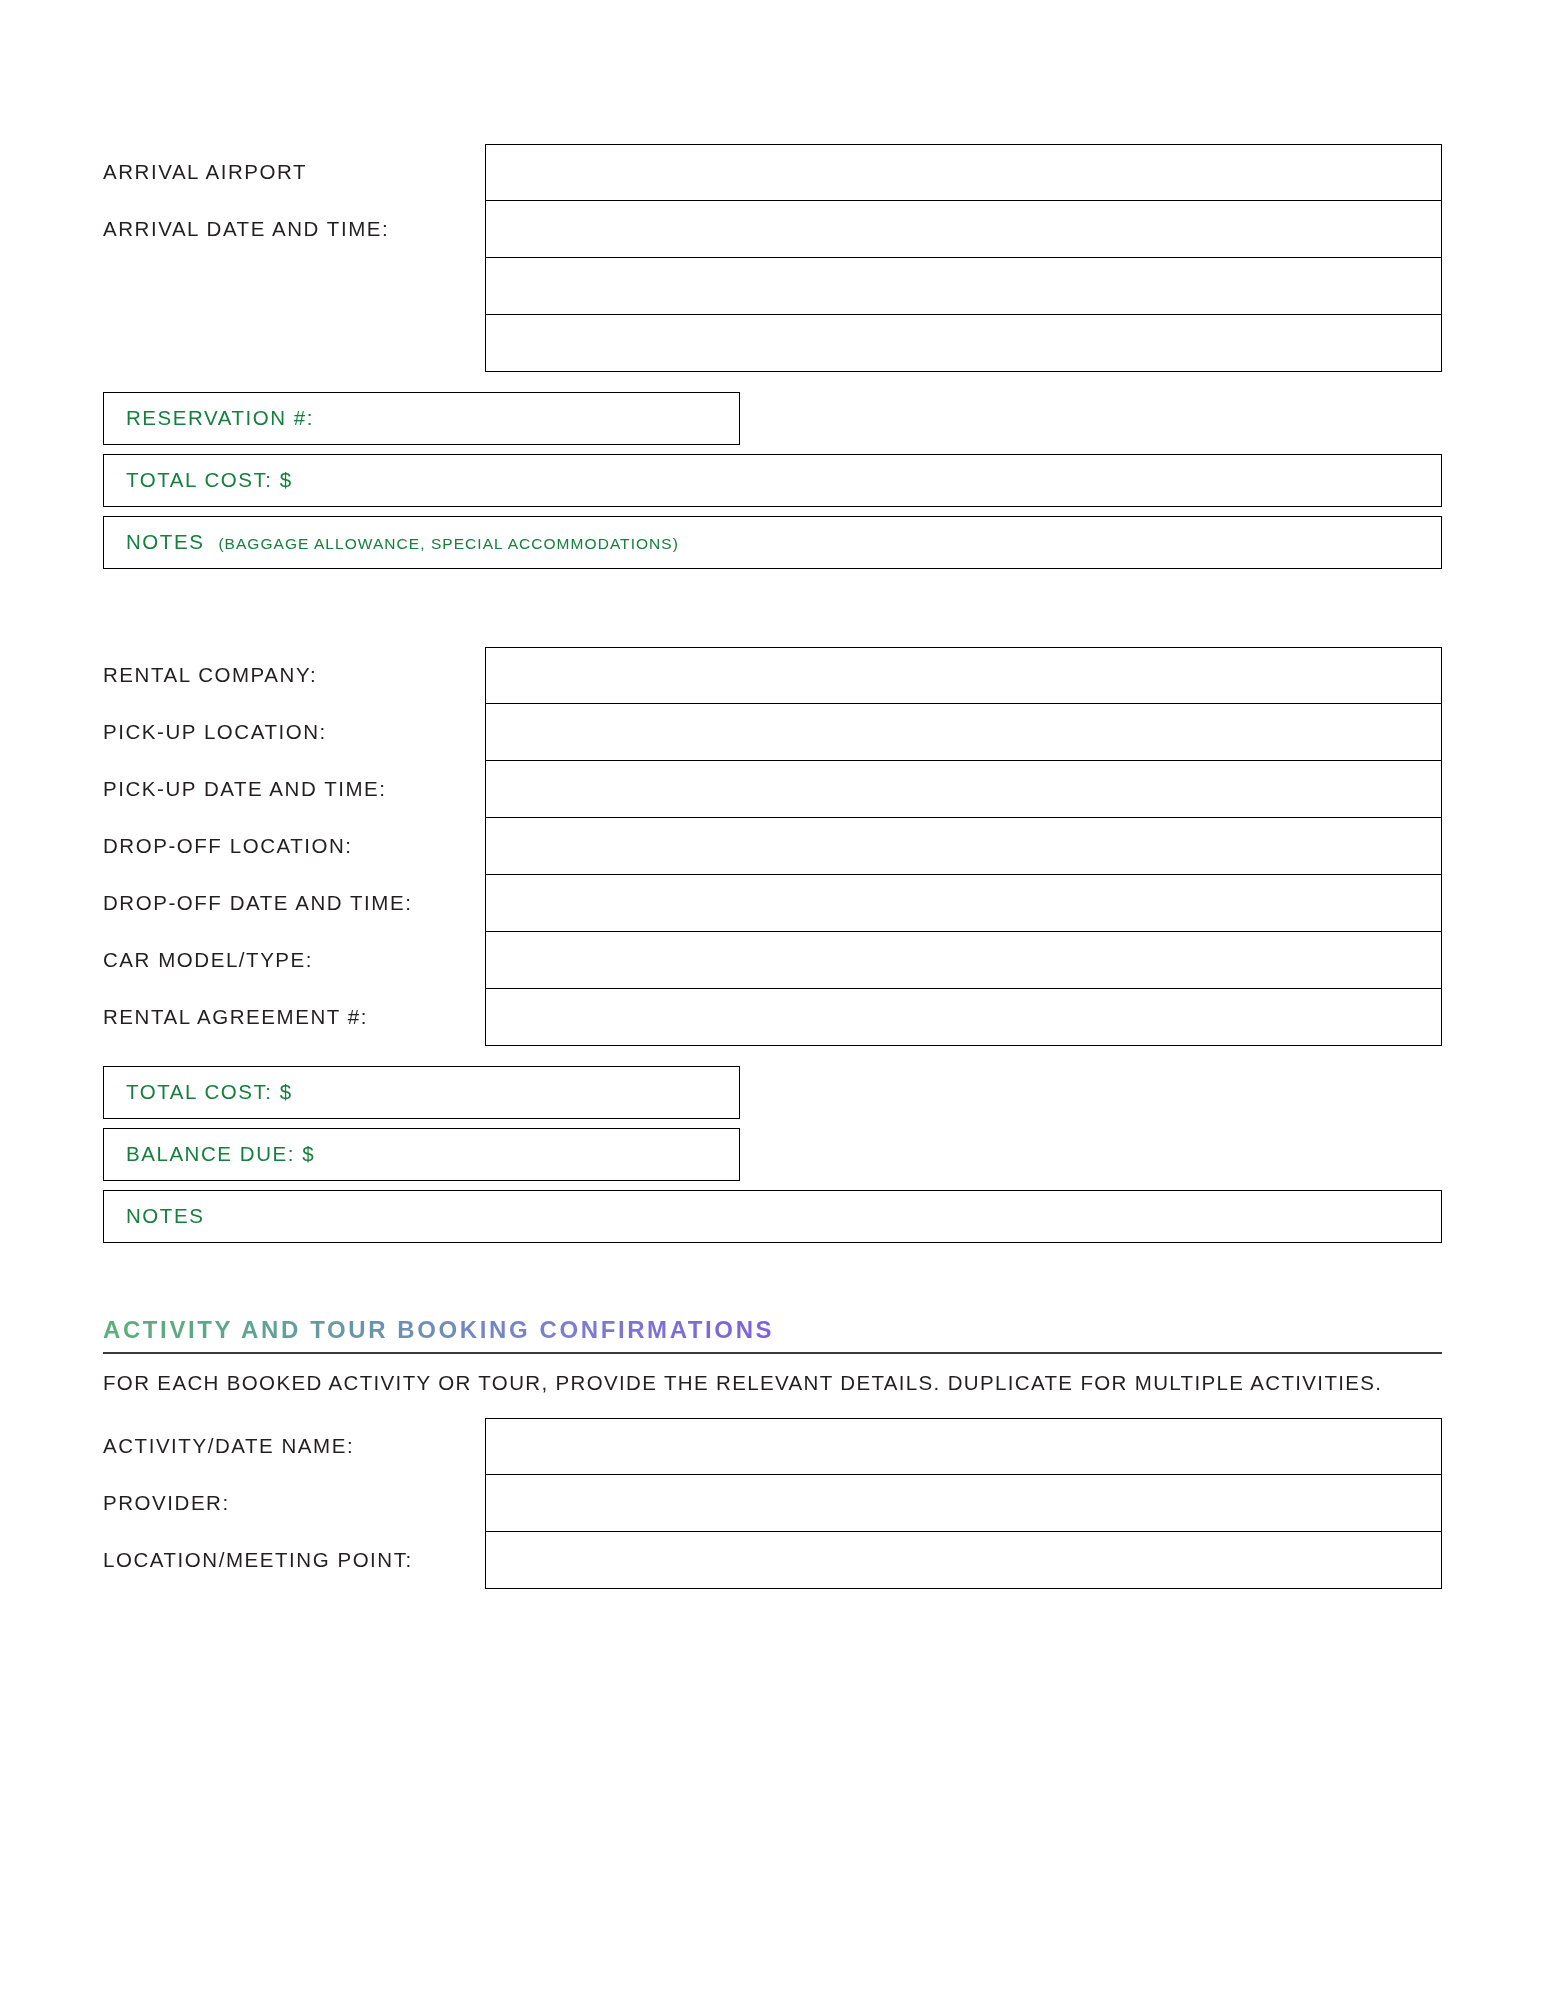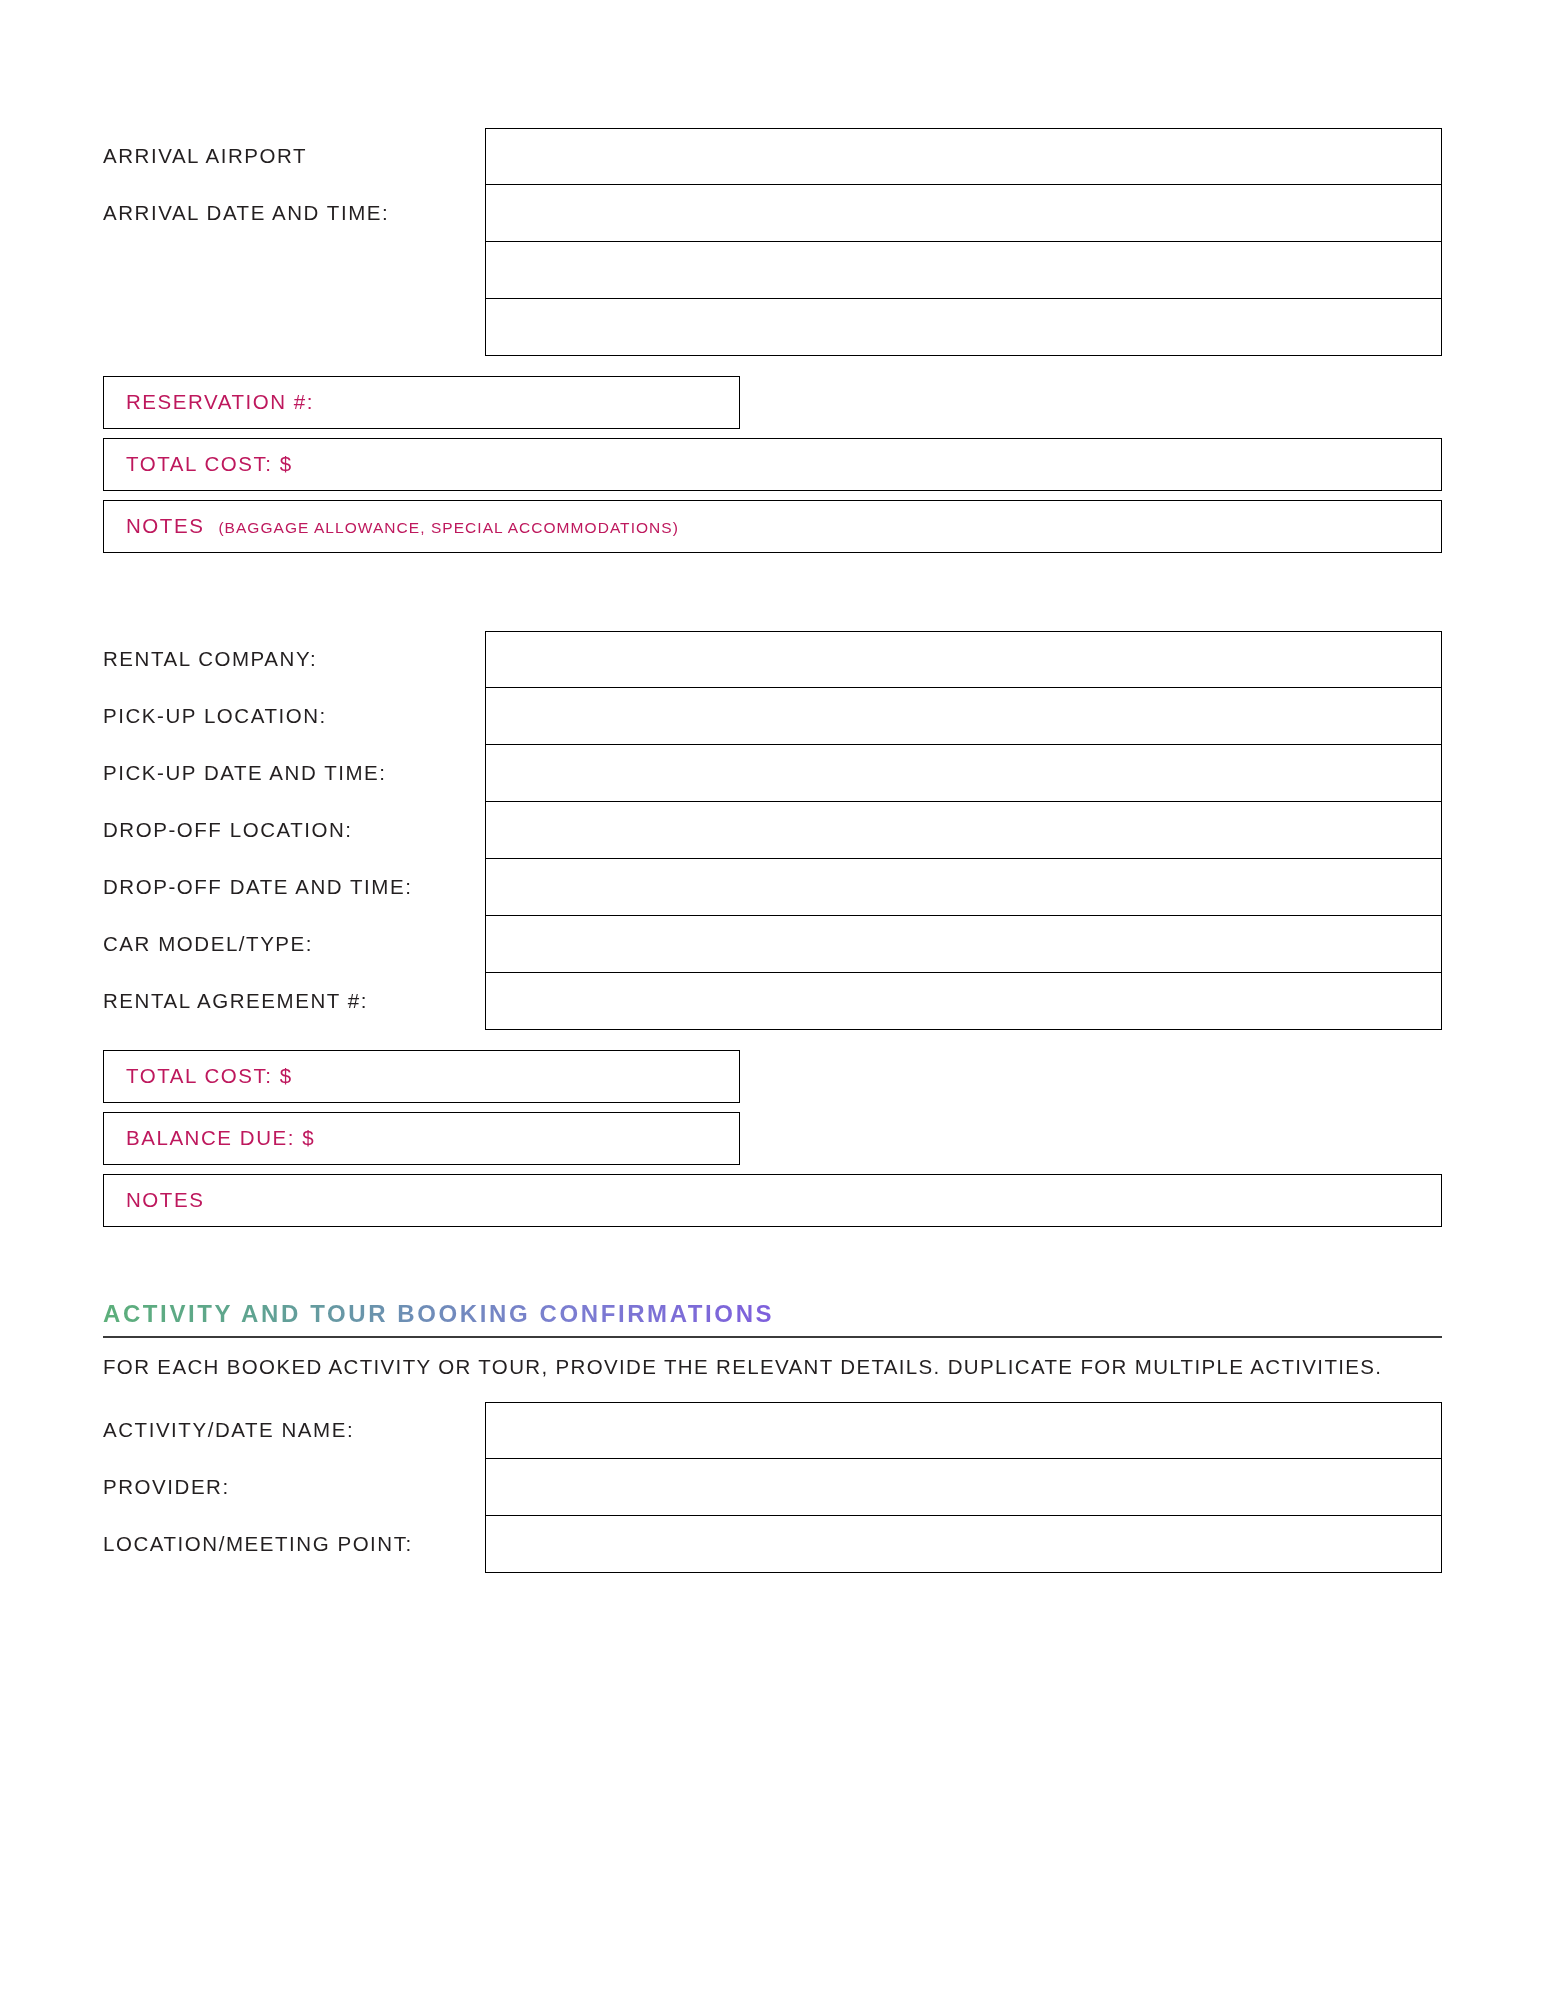--- a/index.html
+++ b/index.html
@@ -12,38 +12,38 @@
     font-family: "Liberation Sans", sans-serif;
     color: #231f20;
     position: relative;
     overflow: hidden;
   }
 
   .page {
     position: relative;
     width: 1545px;
     height: 2000px;
-    padding: 0 103px;
+    padding: 16px 103px;
   }
 
   
   .label {
     font-size: 20.5px;
     letter-spacing: 1.55px;
     font-weight: 400;
     color: #231f20;
     white-space: nowrap;
     line-height: 1;
   }
 
   .boxlabel {
     font-size: 20.5px;
     letter-spacing: 1.55px;
     font-weight: 400;
-    color: #be185d;
+    color: #15803d;
     line-height: 1;
     white-space: nowrap;
   }
 
   .boxlabel .sub {
     font-size: 15.5px;
     letter-spacing: 1.05px;
   }
 
   

